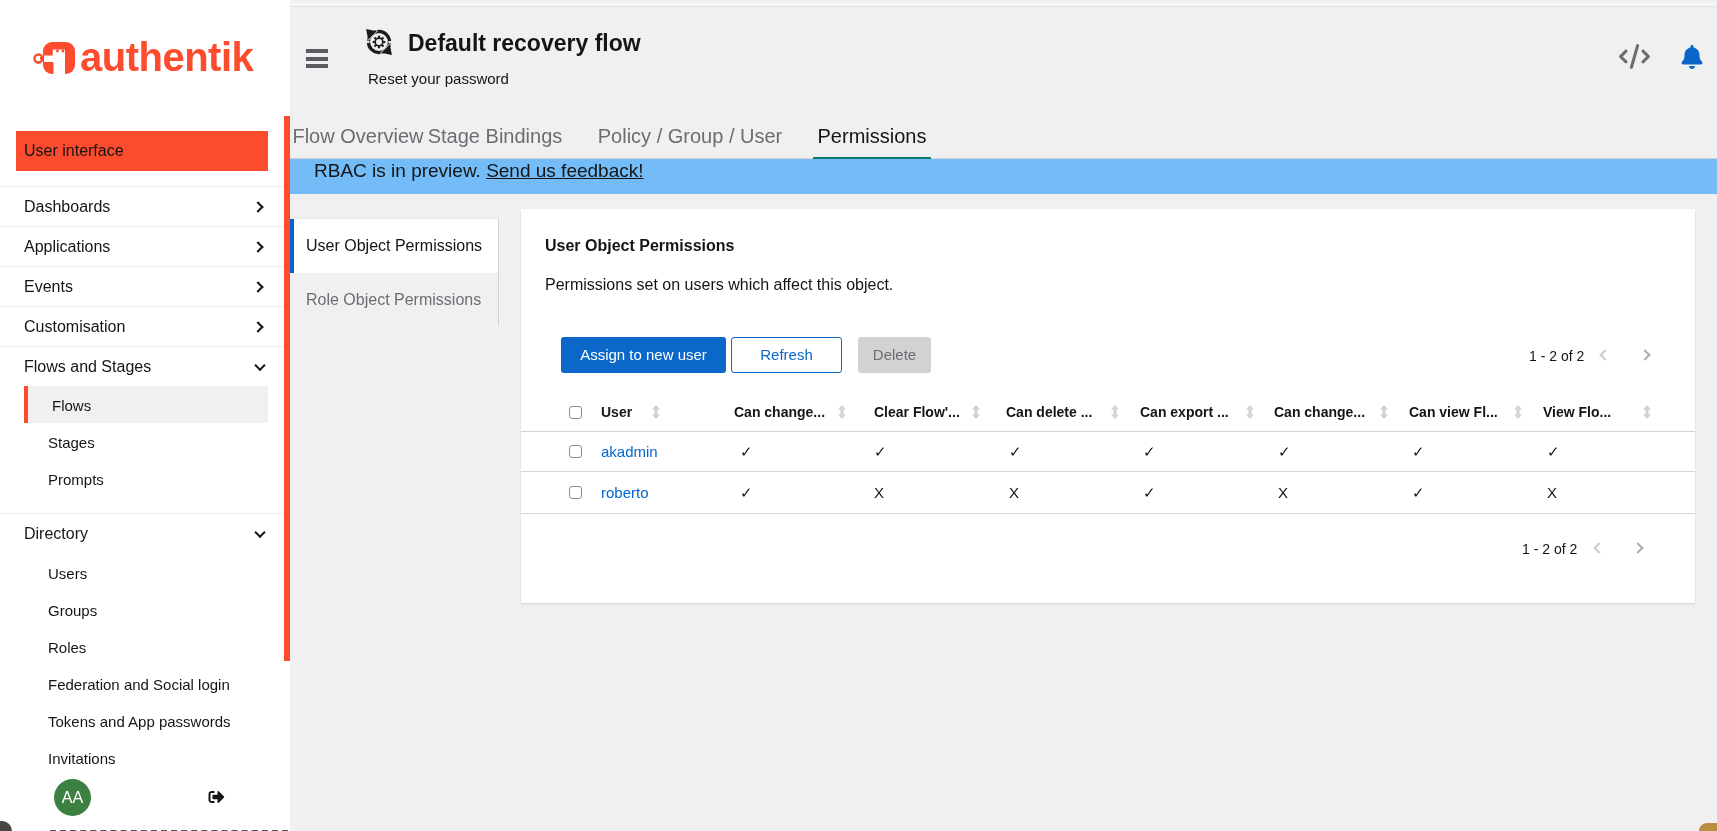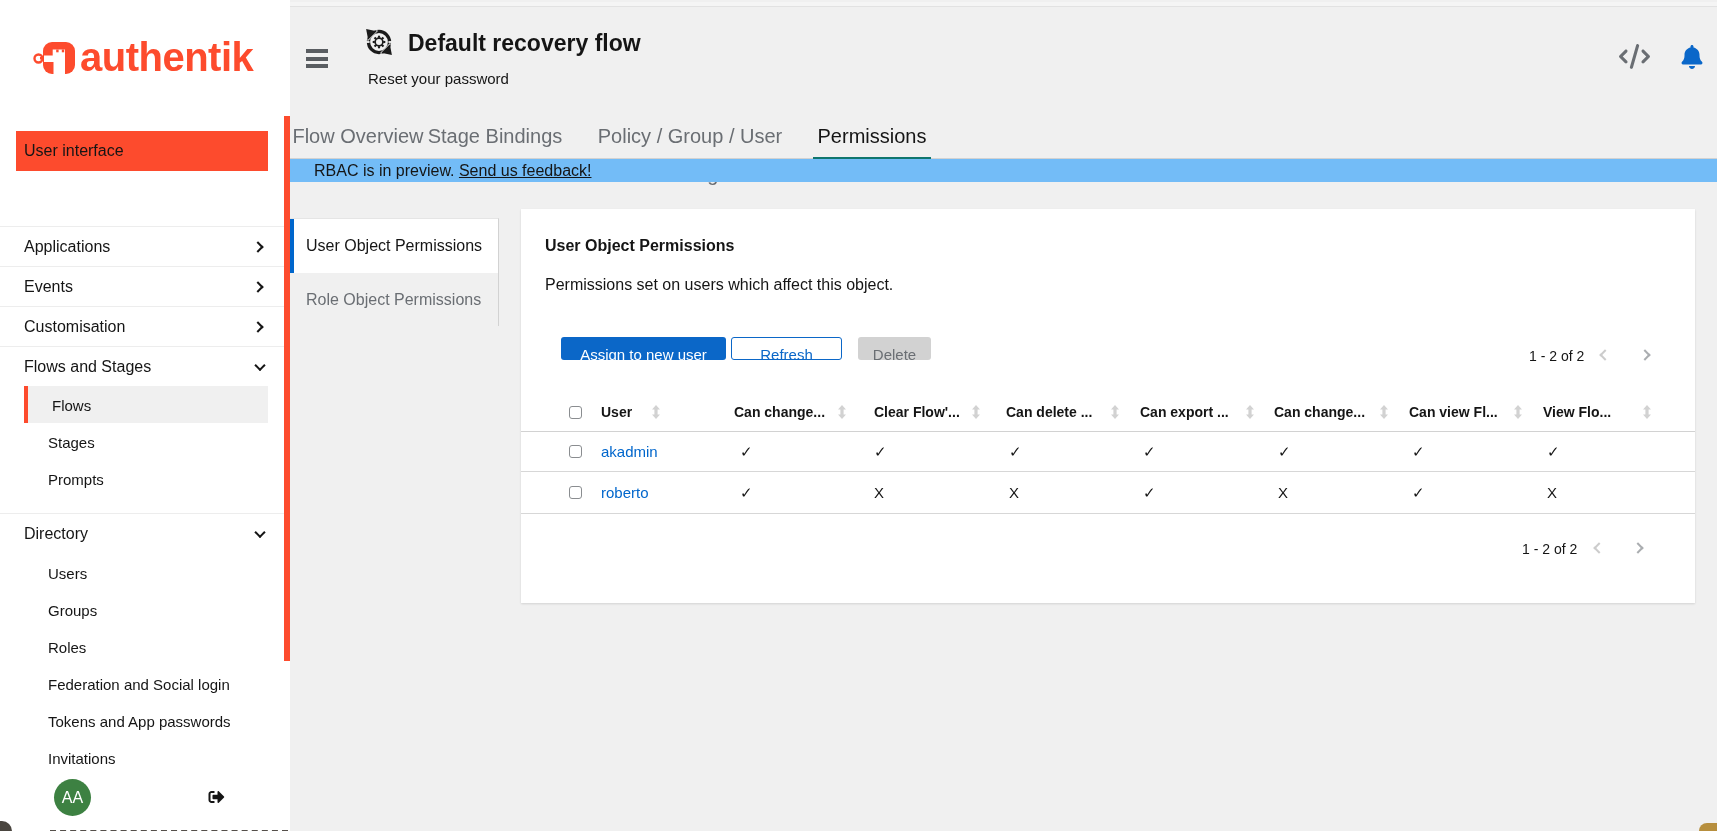--- a/index.html
+++ b/index.html
@@ -26,36 +26,36 @@
 
 
 #main { position:absolute; left:290px; top:2px; width:1427px; height:831px; background:#f0f0f0; }
 .hbar { position:absolute; left:16px; width:22px; height:3.5px; background:#595d61; }
 #title { position:absolute; left:118px; top:28px; font-size:23px; font-weight:bold; }
 #subtitle { position:absolute; left:78px; top:68px; font-size:15px; }
 
 #tabs { position:absolute; left:0; top:115px; width:1427px; height:42px; border-bottom:1px solid #d2d2d2; }
 .tab { position:absolute; top:0; height:42px; font-size:20px; color:#6a6e73; line-height:38px; text-align:center; }
 .tab.active { color:#151515; border-bottom:2px solid #0f766e; }
-#banner { position:absolute; left:0; top:157px; width:1427px; height:23px; background:#73bcf7; font-size:16px; line-height:23px; }
+#banner { position:absolute; left:0; top:157px; width:1427px; height:35px; background:#73bcf7; font-size:19px; line-height:23px; }
 #banner span { margin-left:24px; }
 #banner a { color:#151515; text-decoration:underline; }
 
 #vtabs { position:absolute; left:0; top:216px; width:209px; height:108px; border-right:1px solid #d2d2d2; border-top:1px solid #e5e5e5; }
 .vtab { position:absolute; left:0; width:209px; height:54px; font-size:16px; }
 .vtab span { position:absolute; left:16px; top:50%; transform:translateY(-50%); }
 #vtab1 { top:0; background:#fff; border-left:4px solid #06c; color:#151515; width:208px; }
 #vtab1 span { left:12px; }
 #vtab2 { top:54px; color:#6a6e73; }
 
 
 #card { position:absolute; left:231px; top:207px; width:1174px; height:394px; background:#fff; box-shadow:0 1px 2px rgba(3,3,3,.12); }
 #card h2 { position:absolute; left:24px; top:28px; font-size:16px; font-weight:bold; }
 #card .desc { position:absolute; left:24px; top:67px; font-size:16px; }
-.btn { position:absolute; top:128px; height:23px; border-radius:3px; font-size:15px; text-align:center; }
+.btn { position:absolute; top:128px; height:36px; border-radius:3px; font-size:15px; text-align:center; }
 #btn-assign { left:40px; width:165px; background:#0b67c8; color:#fff; line-height:36px; }
 #btn-refresh { left:210px; width:111px; background:#fff; border:1px solid #0b67c8; color:#0b67c8; line-height:34px; }
 #btn-delete { left:337px; width:73px; background:#d2d2d2; color:#6a6e73; line-height:36px; }
 .pagin { position:absolute; font-size:14px; color:#151515; }
 .pchev { position:absolute; width:8px; height:8px; border-right:2px solid #ccc; border-bottom:2px solid #ccc; }
 .pchev.l { transform:rotate(135deg); }
 .pchev.r { transform:rotate(-45deg); border-color:#aaadb0; }
 
 
 .trow { position:absolute; left:0; width:1174px; }
@@ -196,20 +196,24 @@
         <rect x="10" y="7" width="32" height="32" rx="9"></rect>
         <rect x="7" y="22" width="6" height="2.5"></rect>
         <circle cx="5.5" cy="23.5" r="4" fill="none" stroke="#fd4b2d" stroke-width="2.4"></circle>
         <path fill="#fff" d="M11 20.5 L19.7 20.5 L19.7 14.5 L32 14.5 L32 39 L20.5 39 L20.5 27 L11 27 Z"></path>
         <rect x="23.2" y="14.5" width="2.4" height="2.8" fill="#fd4b2d"></rect>
         <rect x="28.8" y="14.5" width="2.4" height="2.8" fill="#fd4b2d"></rect>
         <text x="47" y="36" font-family="Liberation Sans, sans-serif" font-size="40" font-weight="bold" letter-spacing="-0.5">authentik</text>
       </g>
     </svg>
     <div id="uibtn">User interface</div>
+    <div class="nav-item" style="top:186px;">
+        <span>Dashboards</span>
+        <i class="chev-r"></i>
+      </div>
     <div class="nav-item" style="top:226px;">
         <span>Applications</span>
         <i class="chev-r"></i>
       </div>
     <div class="nav-item" style="top:266px;">
         <span>Events</span>
         <i class="chev-r"></i>
       </div>
     <div class="nav-item" style="top:306px;">
         <span>Customisation</span>

